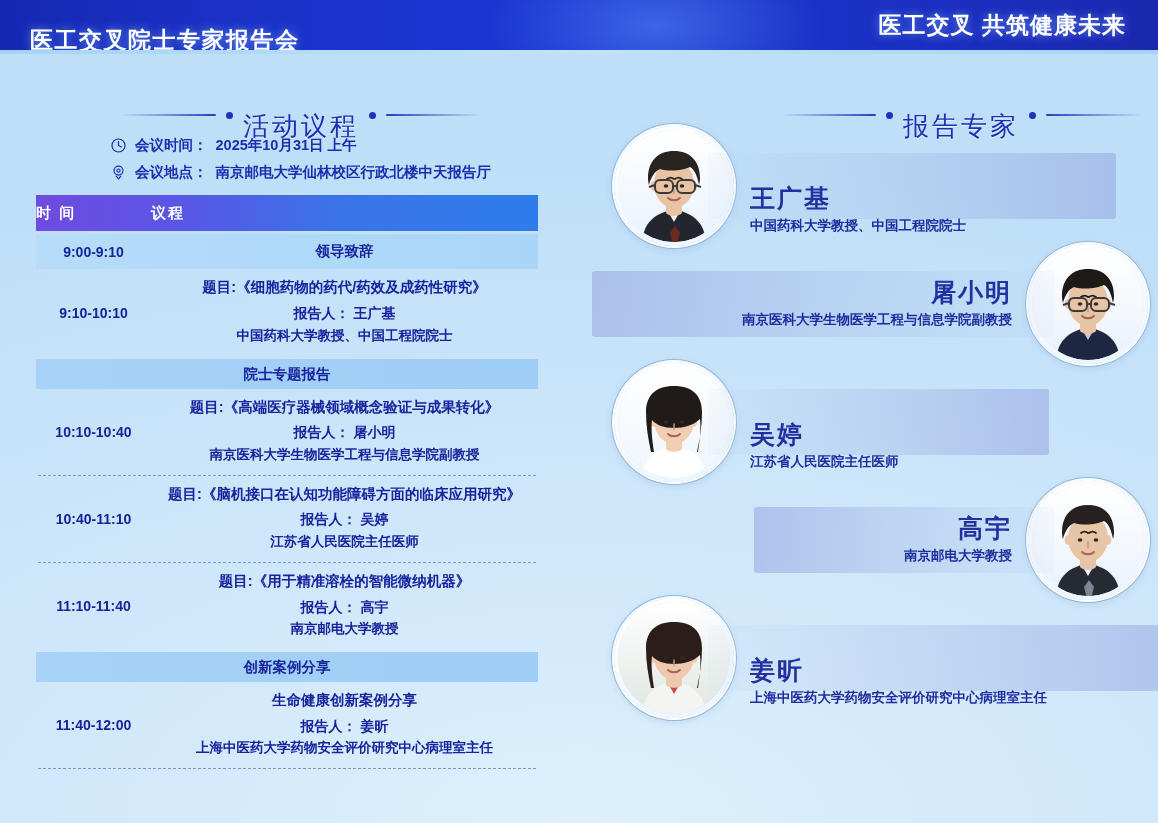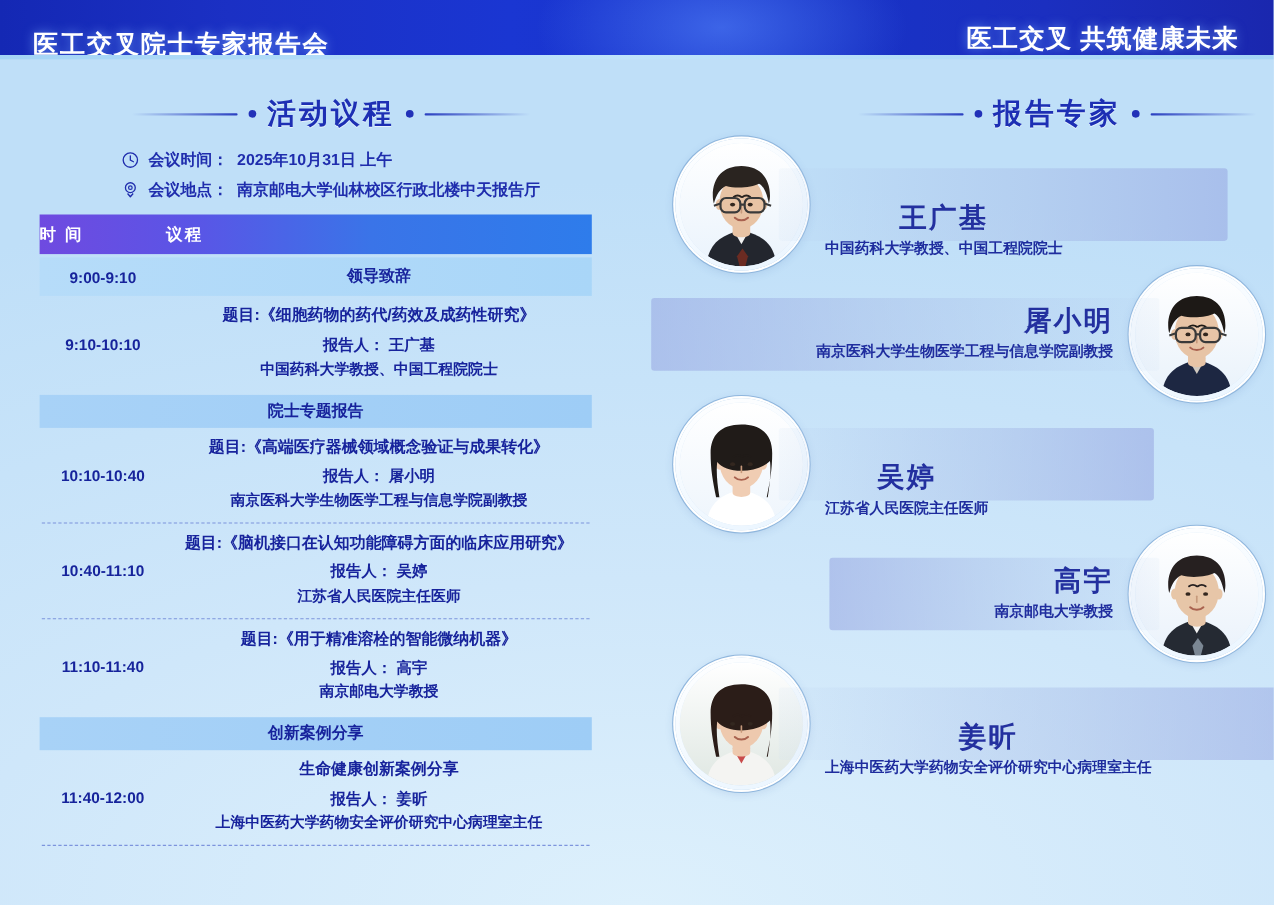--- a/index.html
+++ b/index.html
@@ -26,29 +26,29 @@
     border-width:0 0 3px 3px;transform:rotate(30deg);}
   .s1{left:-60px;top:-8px;width:230px;height:150px;border-bottom-color:#28e0ff !important;opacity:.95;}
   .s2{left:-52px;top:4px;width:230px;height:150px;border-bottom-color:#4fe8ff !important;opacity:.8;}
   .s3{left:-44px;top:18px;width:230px;height:150px;border-bottom-color:#a15cff !important;opacity:.85;}
   .s4{left:-38px;top:32px;width:230px;height:150px;border-bottom-color:#ff5ad0 !important;opacity:.9;}
   .s5{left:-32px;top:46px;width:230px;height:150px;border-bottom-color:#7f8cff !important;opacity:.75;}
   .s6{left:-26px;top:58px;width:230px;height:150px;border-bottom-color:#35c8ff !important;opacity:.7;}
 
   .brand{position:absolute;left:30px;top:25px;font-size:23px;font-weight:bold;color:#ffffff;
     letter-spacing:1.5px;text-shadow:0 0 10px rgba(130,180,255,.75);}
-  .slogan{position:absolute;right:32px;top:20px;font-size:23px;font-weight:bold;color:#ffffff;
+  .slogan{position:absolute;right:32px;top:10px;font-size:23px;font-weight:bold;color:#ffffff;
     letter-spacing:1px;text-shadow:0 0 10px rgba(130,180,255,.7);}
   .topbar-underline{position:absolute;left:0;top:50px;width:1158px;height:4px;
     background:linear-gradient(90deg,#9fd2f5,#bfe4fb,#9fd2f5);opacity:.85;}
 
   
   .sec-title{position:absolute;display:flex;align-items:center;gap:10px;}
-  .sec-title .ttl{font-size:26px;font-weight:bold;color:#1d2fb4;letter-spacing:3px;
-    text-shadow:0 1px 0 rgba(255,255,255,.6);}
+  .sec-title .ttl{font-size:26px;font-weight:normal;color:#1d2fb4;letter-spacing:3px;
+    text-shadow:0 1px 0 rgba(255,255,255,.6);margin-top:23px;}
   .rule{height:2px;width:96px;border-radius:2px;}
   .rule.l{background:linear-gradient(90deg,rgba(40,60,180,0) 0%,#2a3fc0 100%);}
   .rule.r{background:linear-gradient(90deg,#2a3fc0 0%,rgba(40,60,180,0) 100%);}
   .dot{width:7px;height:7px;border-radius:50%;background:#2231b8;flex:0 0 auto;}
 
   
   .meta{position:absolute;left:110px;top:136px;}
   .meta-row{display:flex;align-items:center;gap:8px;margin-bottom:8px;color:#1f2dad;
     font-size:14.5px;font-weight:bold;}
   .meta-row svg{flex:0 0 auto;}
@@ -87,21 +87,21 @@
     overflow:hidden;}
   .ring .photo{position:absolute;left:4px;top:4px;width:112px;height:112px;border-radius:50%;overflow:hidden;
     background:linear-gradient(180deg,#e8f2fb 0%,#dbeaf8 100%);}
   .ring .photo svg{display:block;width:112px;height:112px;}
   .spk .txtwrap{position:relative;}
   .spk .bar{position:absolute;top:50%;transform:translateY(-50%);height:66px;border-radius:3px;}
   .spk .txt{position:relative;padding:0 16px;}
   .spk .nm{font-size:25px;font-weight:bold;color:#23309f;letter-spacing:2px;
     font-family:"Liberation Serif","DejaVu Serif",serif;line-height:1.15;}
   .spk .org{font-size:13.5px;font-weight:bold;color:#1f2d9e;margin-top:3px;line-height:1.3;}
-  .align-l .txt{text-align:center;margin-top:48px;}
+  .align-l .txt{text-align:left;margin-top:48px;}
   .align-r{flex-direction:row-reverse;}
   .align-r .txt{text-align:right;}
 </style>
 </head>
 <body>
 
 <div class="page">
 
   <div class="topbar">
     <div class="glow"></div>

